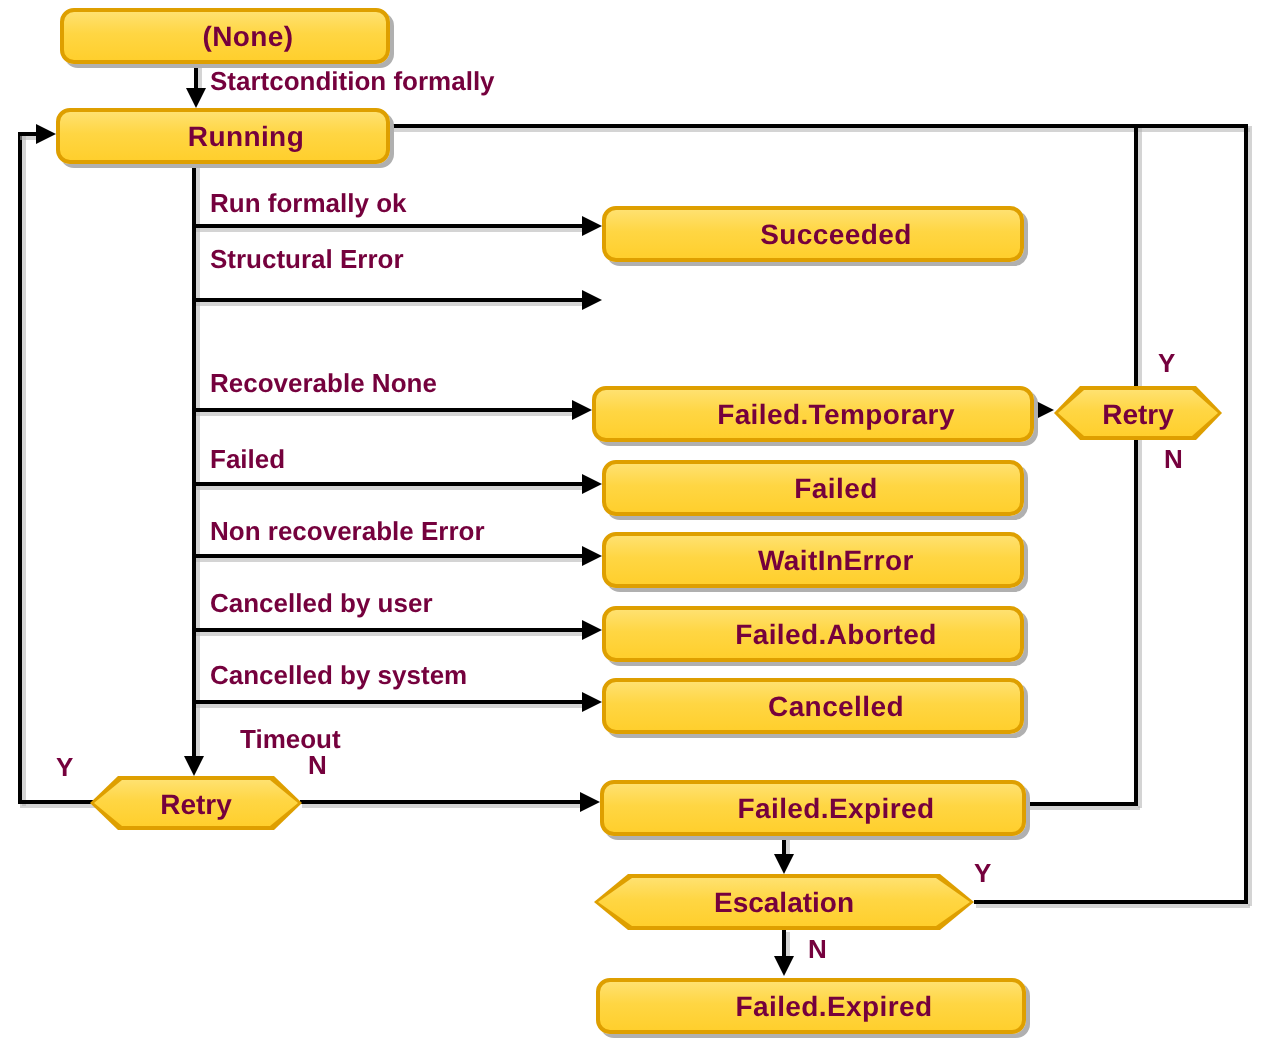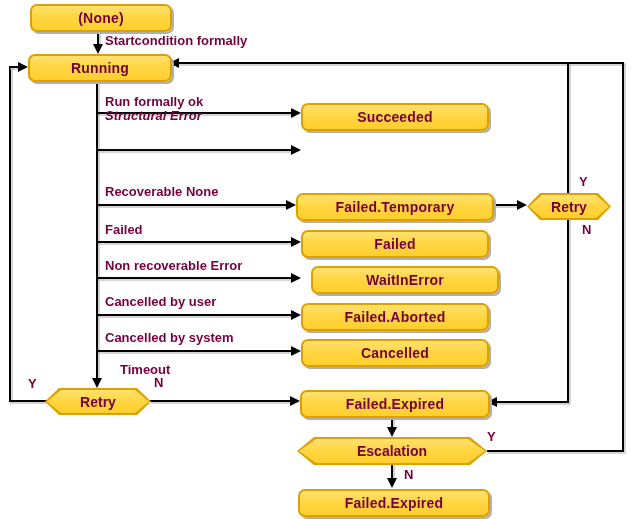--- a/index.html
+++ b/index.html
@@ -26,21 +26,21 @@
   .ar-r{border-top:5px solid transparent;border-bottom:5px solid transparent;border-left:10px solid var(--line);}
   .ar-l{border-top:5px solid transparent;border-bottom:5px solid transparent;border-right:10px solid var(--line);}
   .ar-d{border-left:5px solid transparent;border-right:5px solid transparent;border-top:10px solid var(--line);}
   
   .node{
     position:absolute;z-index:3;height:24px;
     border:2px solid var(--node-border);border-radius:7px;
     background:linear-gradient(180deg,var(--node-fill-light) 0%,var(--node-fill) 45%,#FFCF2D 100%);
     box-shadow:2px 2px 0 var(--shadow);
     display:flex;align-items:center;justify-content:center;
-    color:var(--text);font-size:14px;font-weight:bold;letter-spacing:.2px;
+    color:var(--text);font-size:14px;font-weight:bold;letter-spacing:.2px;padding-left:23px;
   }
   
   .hex{
     position:absolute;z-index:3;
     background:var(--node-border);
     filter:drop-shadow(2px 2px 0 var(--shadow));
     display:flex;align-items:center;justify-content:center;
   }
   .hex,.hex .fill{clip-path:polygon(var(--p) 0%,calc(100% - var(--p)) 0%,100% 50%,calc(100% - var(--p)) 100%,var(--p) 100%,0% 50%);}
   .hex .fill{
@@ -113,42 +113,42 @@
   <div class="ar ar-d" style="left:387px;top:427px;"></div>
 
   <div class="vl" style="left:391px;top:465px;height:15px;"></div>
   <div class="ar ar-d" style="left:387px;top:478px;"></div>
 
   <div class="node" style="left:30px;top:4px;width:138px;">(None)</div>
   <div class="node" style="left:28px;top:54px;width:140px;">Running</div>
   <div class="node" style="left:301px;top:103px;width:184px;">Succeeded</div>
   <div class="node" style="left:296px;top:193px;width:194px;">Failed.Temporary</div>
   <div class="node" style="left:301px;top:230px;width:184px;">Failed</div>
-  <div class="node" style="left:301px;top:266px;width:184px;margin-left:10px;">WaitInError</div>
+  <div class="node" style="left:301px;top:266px;width:184px;">WaitInError</div>
   <div class="node" style="left:301px;top:303px;width:184px;">Failed.Aborted</div>
   <div class="node" style="left:301px;top:339px;width:184px;">Cancelled</div>
   <div class="node" style="left:300px;top:390px;width:186px;">Failed.Expired</div>
   <div class="node" style="left:298px;top:489px;width:188px;">Failed.Expired</div>
 
   <div class="hex" style="left:527px;top:193px;width:84px;height:27px;--p:13px;">
     <div class="fill"></div>
     <span>Retry</span>
   </div>
   <div class="hex" style="left:45px;top:388px;width:106px;height:27px;--p:14px;">
     <div class="fill"></div>
     <span>Retry</span>
   </div>
   <div class="hex" style="left:297px;top:437px;width:190px;height:28px;--p:17px;">
     <div class="fill"></div>
     <span>Escalation</span>
   </div>
 
   <div class="lbl" style="left:105px;top:33px;">Startcondition formally</div>
   <div class="lbl" style="left:105px;top:94px;">Run formally ok</div>
-  <div class="lbl" style="left:105px;top:108px;font-style:italic;">Structural Error</div>
+  <div class="lbl" style="left:105px;top:122px;">Structural Error</div>
   <div class="lbl" style="left:105px;top:184px;">Recoverable None</div>
   <div class="lbl" style="left:105px;top:222px;">Failed</div>
   <div class="lbl" style="left:105px;top:258px;">Non recoverable Error</div>
   <div class="lbl" style="left:105px;top:294px;">Cancelled by user</div>
   <div class="lbl" style="left:105px;top:330px;">Cancelled by system</div>
   <div class="lbl" style="left:120px;top:362px;">Timeout</div>
 
   <div class="lbl" style="left:579px;top:174px;">Y</div>
   <div class="lbl" style="left:582px;top:222px;">N</div>
   <div class="lbl" style="left:28px;top:376px;">Y</div>

